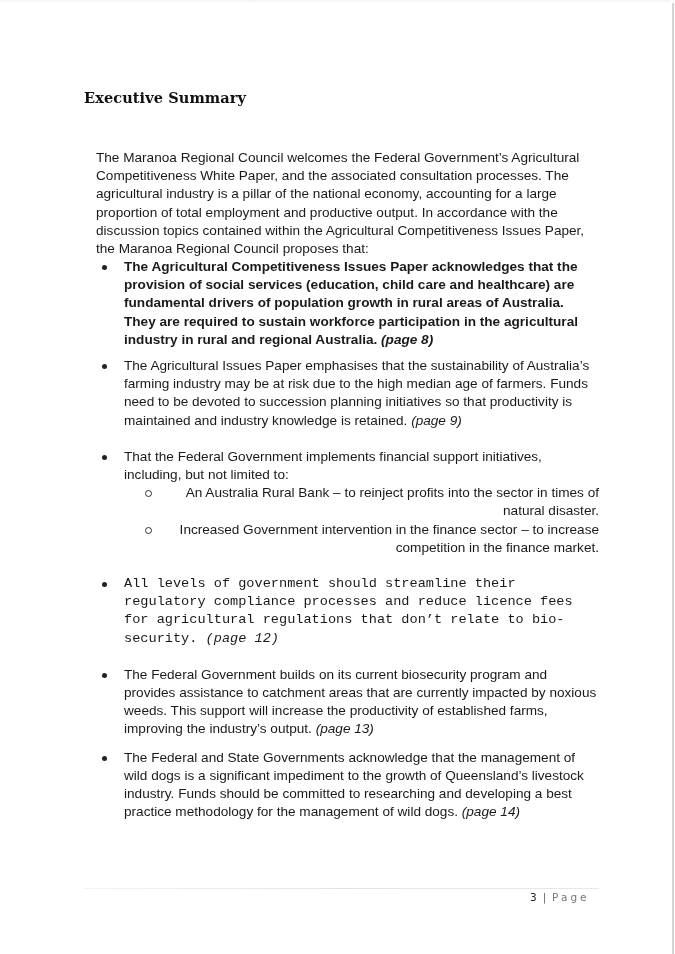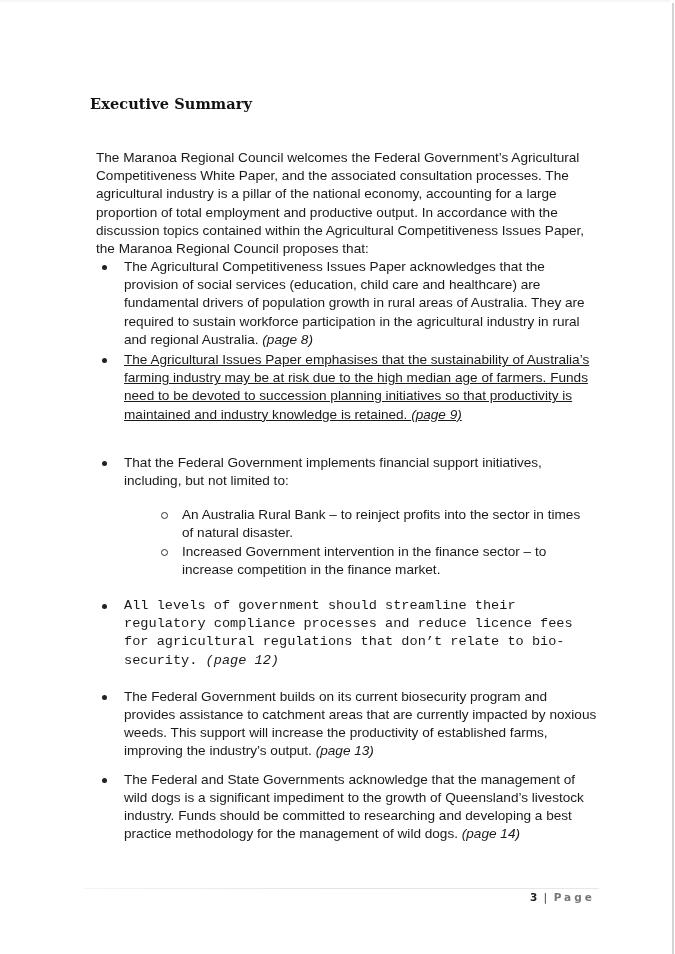--- a/index.html
+++ b/index.html
@@ -28,21 +28,21 @@
       top: 0;
       left: 0;
       width: 670px;
       height: 3px;
       background: linear-gradient(#f2f2f2, #ffffff);
     }
     .heading {
       position: absolute;
       left: 84px;
       top: 89px;
-      margin: 6px;
+      margin: 0;
       font-family: "DejaVu Serif", serif;
       font-weight: bold;
       font-size: 14.5px;
       color: #111;
       letter-spacing: 0.1px;
     }
     .intro {
       position: absolute;
       left: 84px;
       top: 137px;
@@ -74,22 +74,23 @@
       width: 5px;
       height: 5px;
       border-radius: 50%;
       background: #222;
     }
     .ref {
       font-style: italic;
     }
     .sub-list {
       list-style: none;
-      margin: 16px;
+      margin: 0;
       padding: 0;
+      text-align: right;
     }
     .sub-item {
       position: relative;
       padding-left: 42px;
     }
     .sub-dot {
       position: absolute;
       left: 21px;
       top: 6px;
       width: 5px;
@@ -107,42 +108,41 @@
       background: linear-gradient(to right, #f4f4f4, #e3e3e3 50%, #e8e8e8);
     }
     .footer {
       position: absolute;
       left: 530px;
       top: 891px;
       font-family: "DejaVu Sans", sans-serif;
       font-size: 10.5px;
       color: #444;
       letter-spacing: 0.3px;
-      font-weight: bold;
     }
     .footer .page-num { color: #222; }
     .footer .sep { color: #666; margin: 0 2px; }
     .footer .page-word { color: #777; letter-spacing: 3px; }
   </style>
 </head>
 <body>
 
 <div class="top-edge"></div>
 <div class="page-edge"></div>
 
 <h2 class="heading">Executive Summary</h2>
 
 <p class="intro">The Maranoa Regional Council welcomes the Federal Government’s Agricultural Competitiveness White Paper, and the associated consultation processes. The agricultural industry is a pillar of the national economy, accounting for a large proportion of total employment and productive output. In accordance with the discussion topics contained within the Agricultural Competitiveness Issues Paper, the Maranoa Regional Council proposes that:</p>
 
 <ul class="bullets">
-  <li class="bullet" style="margin-bottom:2px;">
+  <li class="bullet" style="margin-bottom:8px;font-weight:bold;">
     <span class="bullet-dot"></span>
     <span>The Agricultural Competitiveness Issues Paper acknowledges that the provision of social services (education, child care and healthcare) are fundamental drivers of population growth in rural areas of Australia. They are required to sustain workforce participation in the agricultural industry in rural and regional Australia.  </span><span class="ref">(page 8)</span>
   </li>
-  <li class="bullet" style="margin-bottom:30px;text-decoration:underline;">
+  <li class="bullet" style="margin-bottom:18px;">
     <span class="bullet-dot"></span>
     <span>The Agricultural Issues Paper emphasises that the sustainability of Australia’s farming industry may be at risk due to the high median age of farmers. Funds need to be devoted to succession planning initiatives so that productivity is maintained and industry knowledge is retained. </span><span class="ref">(page 9)</span>
   </li>
   <li class="bullet" style="margin-bottom:18px;">
     <span class="bullet-dot"></span>
     <span>That the Federal Government implements financial support initiatives, including, but not limited to:</span>
     <ul class="sub-list">
       <li class="sub-item">
         <span class="sub-dot"></span>
         <span>An Australia Rural Bank – to reinject profits into the sector in times of natural disaster.</span>

